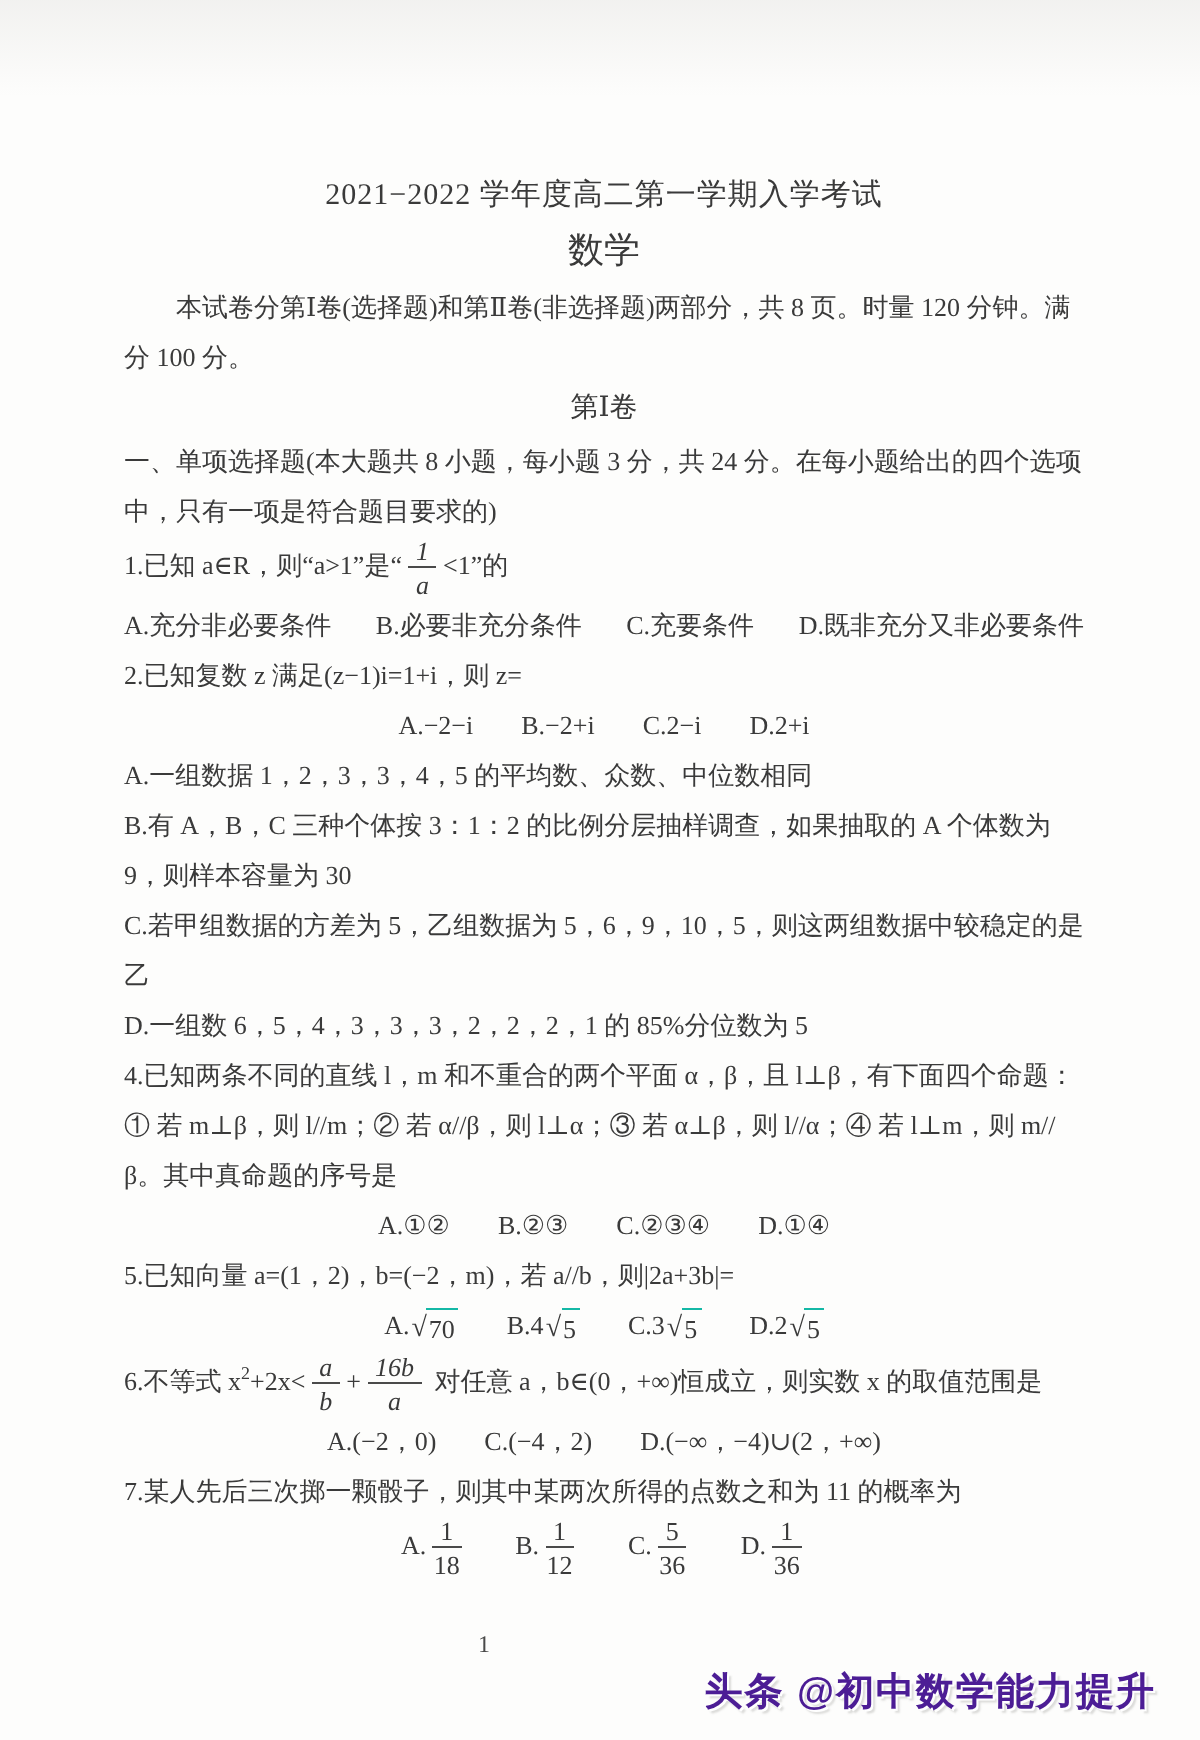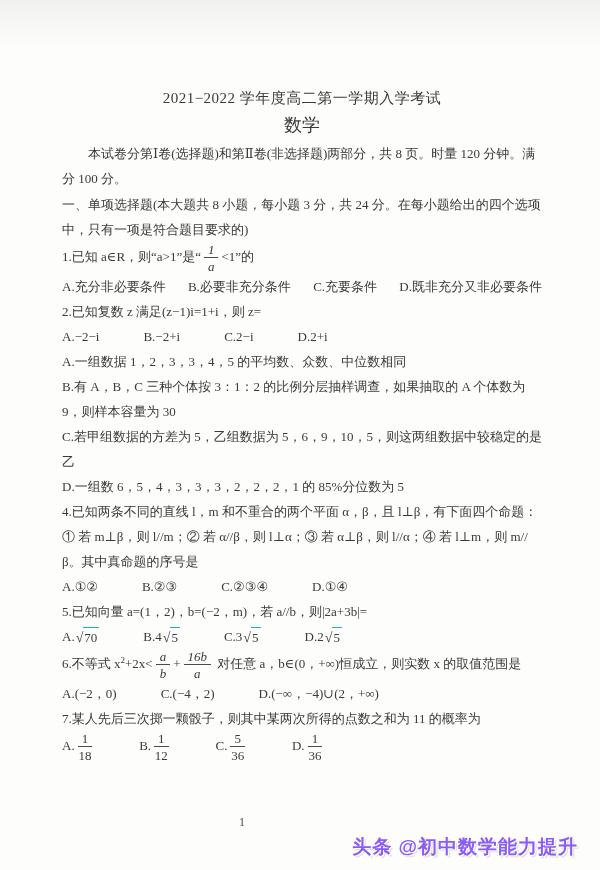--- a/index.html
+++ b/index.html
@@ -23,21 +23,21 @@
     pointer-events:none;
   }
   .content { padding:86px 58px 0 62px; }
   .title { text-align:center; font-size:15px; letter-spacing:0.5px; }
   .subject { text-align:center; font-size:18px; margin-top:2px; }
   .intro { text-indent:2em; margin-top:3px; }
   .section-heading { text-align:center; font-size:14px; margin-top:1px; }
   .group-heading { margin-top:1px; }
   .question { margin:0; }
   .stem { display:block; }
-  .options.row { display:flex; gap:44px; align-items:center; }
+  .options.row { display:flex; gap:24px; align-items:center;justify-content:center; }
   .options.row.spread { justify-content:space-between; gap:0; }
   .options.row .option { white-space:nowrap; }
   .options.block .option { display:block; }
   sup { font-size:9px; line-height:0; }
   .frac {
     display:inline-flex; flex-direction:column;
     vertical-align:middle; text-align:center;
     line-height:15px; margin:0 3px; font-size:13px;
   }
   .frac .num { border-bottom:1px solid #4a4a4a; padding:0 4px 0; }
@@ -46,35 +46,36 @@
   .sqrt { display:inline-flex; align-items:flex-start; margin-left:1px; }
   .sqrt .rad { font-size:14px; transform:translateY(1px); }
   .sqrt .rdc { border-top:1px solid #14b8a6; padding:0 2px 0 1px; margin-top:3px; line-height:19px; }
   .page-number {
     position:absolute; top:810px; left:0; width:484px;
     text-align:center; font-size:12px; color:#4a4a4a;
   }
   .watermark {
     position:absolute; top:834px; right:22px;
     font-size:19px; font-weight:bold; letter-spacing:1px;
-    color:#8b5cf6;
+    color:#4c1d95;
     text-shadow:1px 1px 0 #ffffff, 2px 2px 1px rgba(120,118,114,0.25);
     font-family:"Liberation Sans","DejaVu Sans",sans-serif;
     text-align:right;
   }
 </style>
 </head>
 <body>
 
 <div class="page">
   <div class="scan-artifact"></div>
   <div class="content">
     <div class="title">2021−2022 学年度高二第一学期入学考试</div>
     <div class="subject">数学</div>
     <p class="intro">本试卷分第Ⅰ卷(选择题)和第Ⅱ卷(非选择题)两部分，共 8 页。时量 120 分钟。满分 100 分。</p>
+    <div class="section-heading">第Ⅰ卷</div>
     <p class="group-heading">一、单项选择题(本大题共 8 小题，每小题 3 分，共 24 分。在每小题给出的四个选项中，只有一项是符合题目要求的)</p>
     <div>
         <div class="question">
           <div class="stem"><span>1.已知 a∈R，则“a&gt;1”是“</span><span class="frac it">
               <span class="num">1</span>
               <span class="den">a</span>
             </span><span>&lt;1”的</span></div>
           <div class="options row spread">
             <span class="option"><span>A.充分非必要条件</span></span>
             <span class="option"><span>B.必要非充分条件</span></span>

